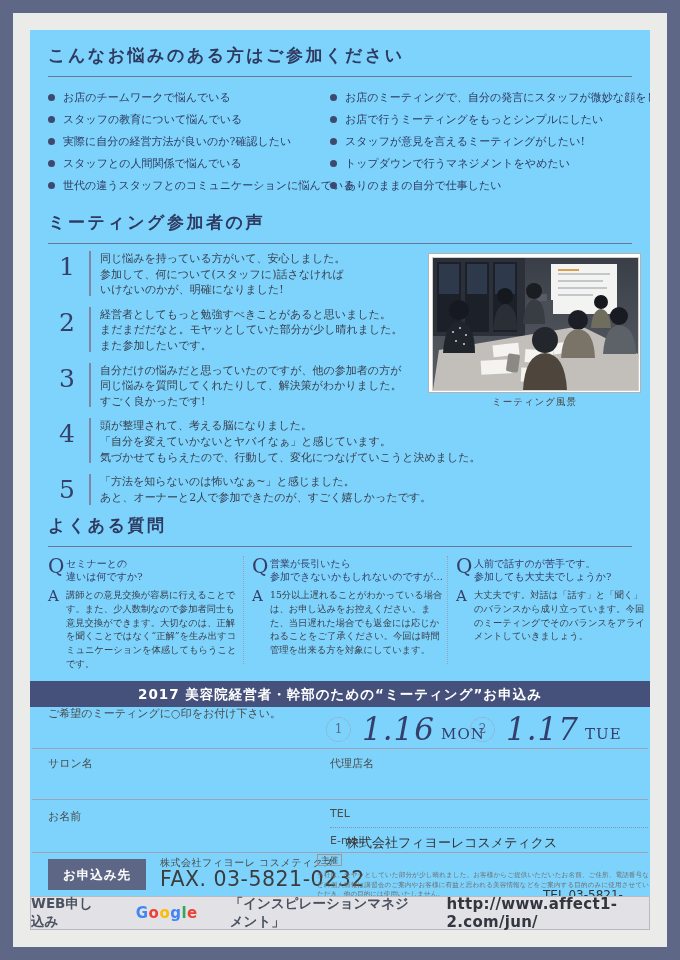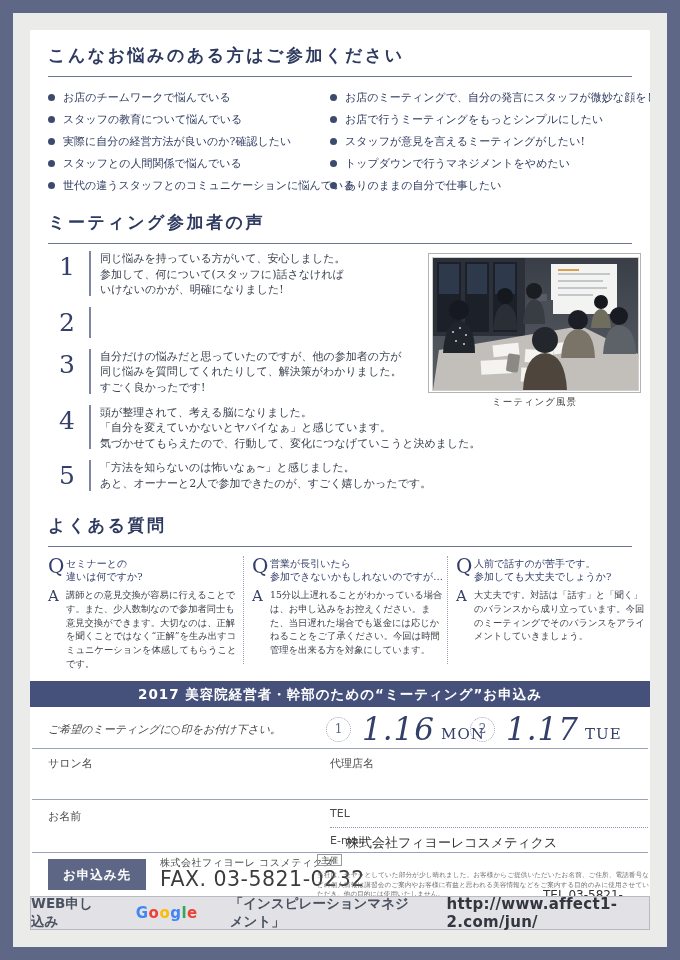--- a/index.html
+++ b/index.html
@@ -3,21 +3,21 @@
 <meta charset="utf-8">
 <style>
   html,body{margin:0;padding:0;}
   body{
     width:680px;height:960px;position:relative;
     background:#5e6786;
     font-family:"DejaVu Sans", sans-serif;
     -webkit-font-smoothing:antialiased;
   }
   .frame{position:absolute;left:13px;top:13px;right:13px;bottom:13px;background:#ebebe9;}
-  .content{position:absolute;left:17px;top:17px;width:620px;height:900px;background:#ffffff;overflow:hidden;}
+  .content{position:absolute;left:17px;top:17px;width:620px;height:900px;background:#7dd3fc;overflow:hidden;}
 
   
   .sec-title{
     position:absolute;left:18px;
     font-family:"DejaVu Serif", serif;font-weight:bold;
     font-size:17px;letter-spacing:2.5px;color:#2e3a5f;
   }
   .sec-rule{position:absolute;left:18px;width:584px;border-top:1px solid #6b7694;}
 
   
@@ -70,21 +70,21 @@
   }
   .faq-divider{position:absolute;top:526px;height:108px;border-left:1px dotted #9aa0b5;}
 
   
   .banner{
     position:absolute;left:0;top:651px;width:620px;height:26px;
     background:#46517b;color:#ffffff;text-align:center;
     font-size:13.5px;font-weight:bold;line-height:26px;letter-spacing:1px;
   }
   .apply-instruction{
-    position:absolute;left:18px;top:692px;font-size:11px;color:#4a4a4a;font-style:italic;
+    position:absolute;left:18px;top:676px;font-size:11px;color:#4a4a4a;
   }
   .date-option{position:absolute;top:681px;display:flex;align-items:center;}
   .opt-circle{
     width:23px;height:23px;border:1px dotted #9aa0b5;border-radius:50%;
     text-align:center;line-height:23px;font-family:"DejaVu Serif", serif;
     font-size:12px;color:#5e6786;flex:none;margin-right:11px;
   }
   .opt-date{
     font-family:"DejaVu Serif", serif;font-size:31px;color:#35406a;letter-spacing:1px;font-style:italic;
   }
@@ -194,20 +194,23 @@
     <div class="voice">
       <div class="voice-num">1</div>
       <div class="voice-bar"></div>
       <div class="voice-text">同じ悩みを持っている方がいて、安心しました。
 参加して、何について(スタッフに)話さなければ
 いけないのかが、明確になりました!</div>
     </div>
     <div class="voice">
       <div class="voice-num">2</div>
       <div class="voice-bar"></div>
+      <div class="voice-text">経営者としてもっと勉強すべきことがあると思いました。
+まだまだだなと。モヤッとしていた部分が少し晴れました。
+また参加したいです。</div>
     </div>
     <div class="voice">
       <div class="voice-num">3</div>
       <div class="voice-bar"></div>
       <div class="voice-text">自分だけの悩みだと思っていたのですが、他の参加者の方が
 同じ悩みを質問してくれたりして、解決策がわかりました。
 すごく良かったです!</div>
     </div>
     <div class="voice">
       <div class="voice-num">4</div>

